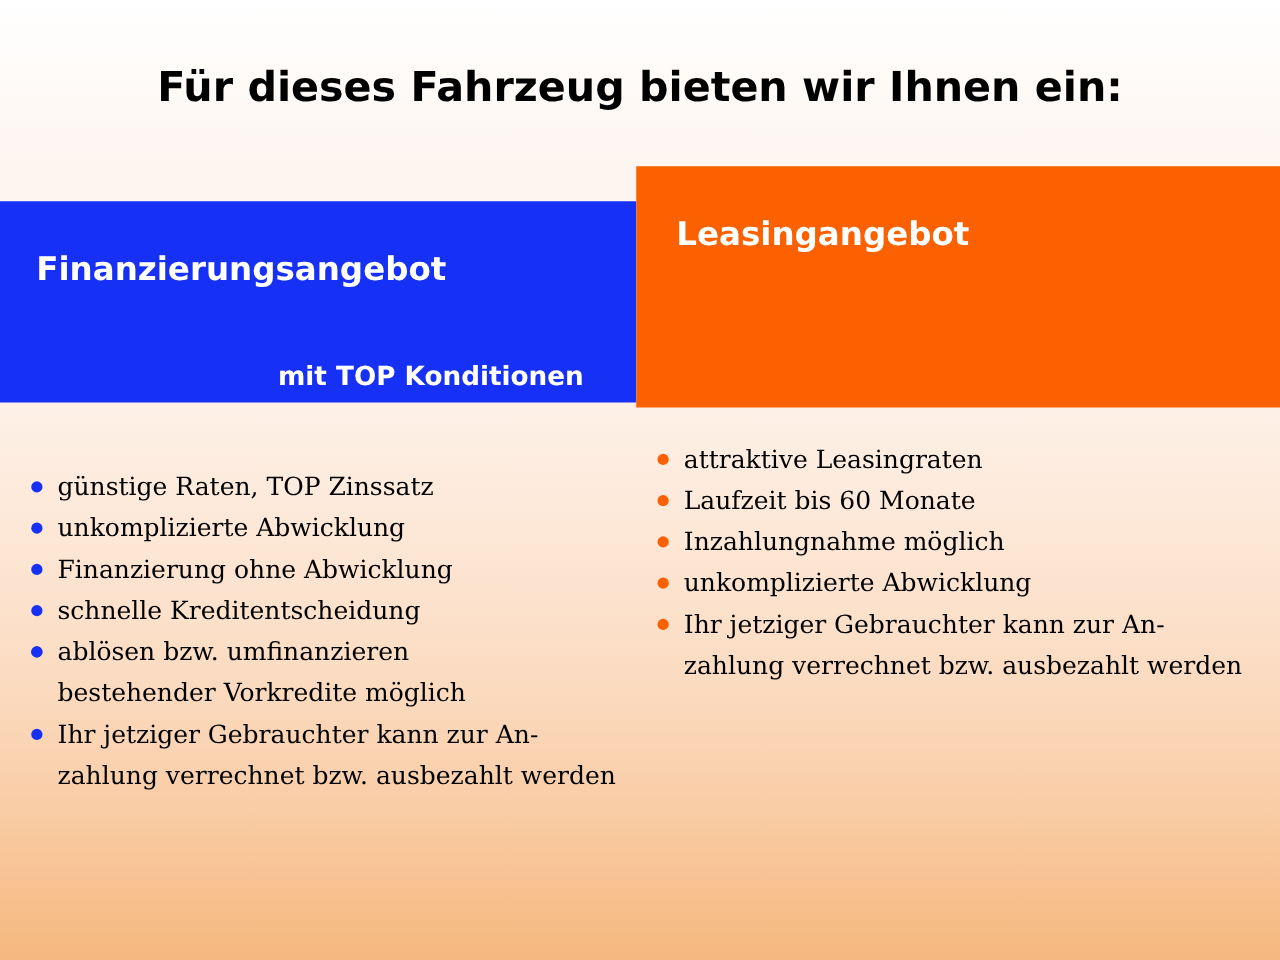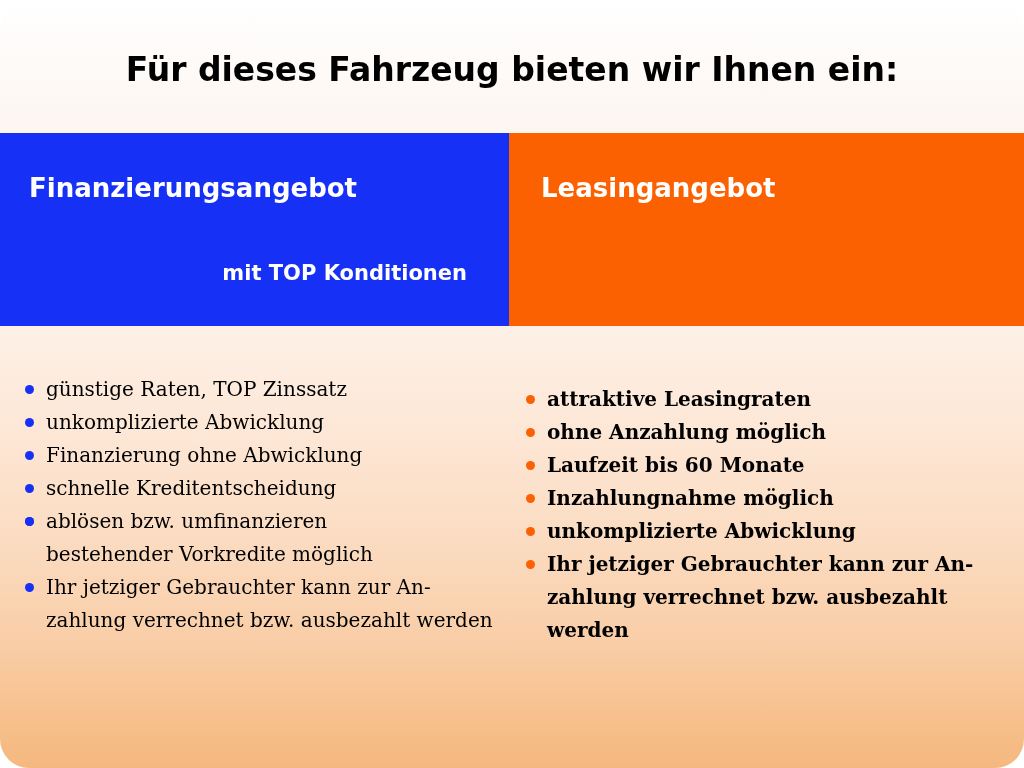--- a/index.html
+++ b/index.html
@@ -19,21 +19,20 @@
     background: linear-gradient(to bottom,
         #ffffff 0%,
         #fdf6f1 16%,
         #fdf0e6 43%,
         #fde7d6 56%,
         #fbdcc2 70%,
         #f9cda6 84%,
         #f7bf8c 94%,
         #f5b87f 100%);
     box-sizing: border-box;
-    border-radius: 29px;
   }
 
   
   .heading {
     position: absolute;
     top: 50px;
     left: 0;
     width: 1024px;
     text-align: center;
     font-family: "DejaVu Sans", sans-serif;
@@ -47,24 +46,25 @@
   .banner {
     position: absolute;
     top: 133px;
     left: 0;
     width: 1024px;
     height: 193px;
     display: flex;
   }
   .banner-left {
     width: 509px;
-    height: 193px;
+    height: 161px;
     background: #1730f5;
     position: relative;
     box-sizing: border-box;
+    margin-top: 28px;
   }
   .banner-right {
     width: 515px;
     height: 193px;
     background: #fb6101;
     position: relative;
     box-sizing: border-box;
   }
   .banner-title {
     position: absolute;
@@ -112,21 +112,21 @@
   }
   .col-left { left: 0; width: 509px; }
   .col-right { left: 509px; width: 515px; }
 
   ul.bullets {
     list-style: none;
     margin: 0;
     padding: 0;
   }
   .col-left ul.bullets { margin: 47px 0 0 18px; }
-  .col-right ul.bullets { margin: 57px 0 0 10px; font-weight: bold; }
+  .col-right ul.bullets { margin: 25px 0 0 10px; }
 
   ul.bullets li {
     position: relative;
     padding-left: 28px;
     font-family: "DejaVu Serif", serif;
     font-size: 20px;
     color: #000000;
     line-height: 33px;
     margin-bottom: 0px;
   }
@@ -202,24 +202,20 @@
     </div>
 
     <div class="col col-right">
       <ul class="bullets">
         <li>
           <span class="bullet-dot"></span>
           <span>attraktive Leasingraten</span>
         </li>
         <li>
           <span class="bullet-dot"></span>
-          <span>ohne Anzahlung möglich</span>
-        </li>
-        <li>
-          <span class="bullet-dot"></span>
           <span>Laufzeit bis 60 Monate</span>
         </li>
         <li>
           <span class="bullet-dot"></span>
           <span>Inzahlungnahme möglich</span>
         </li>
         <li>
           <span class="bullet-dot"></span>
           <span>unkomplizierte Abwicklung</span>
         </li>

